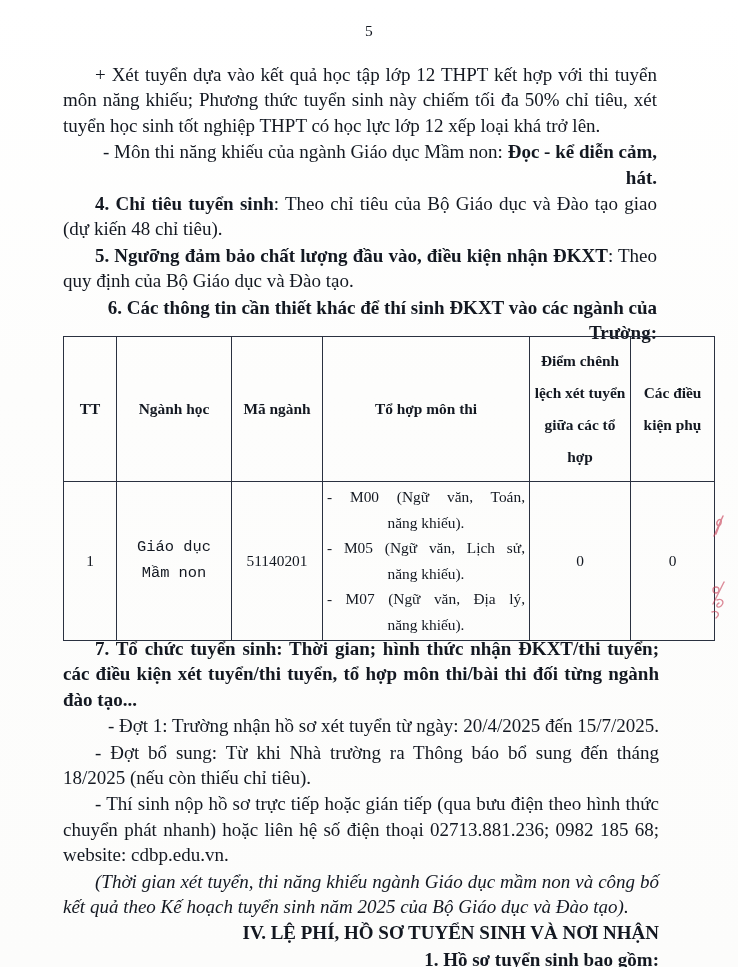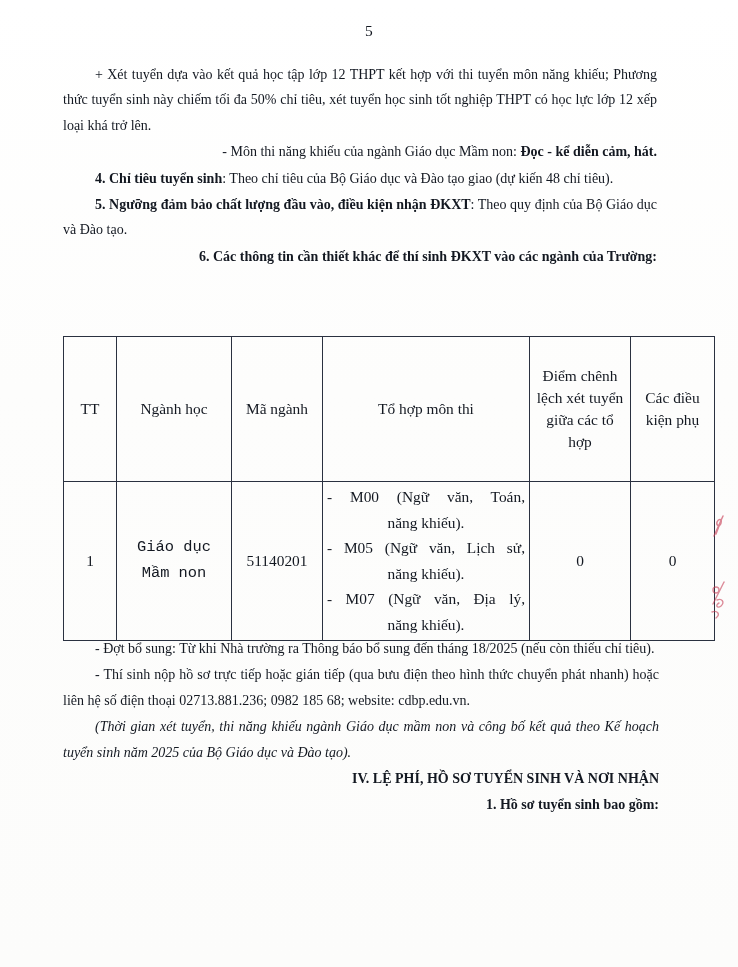--- a/index.html
+++ b/index.html
@@ -44,21 +44,21 @@
 
   .content {
     position: absolute;
     left: 63px;
     top: 62px;
     width: 594px;
   }
 
   p.para {
     margin: 0 0 1px 0;
-    font-size: 14px;
+    font-size: 19px;
     line-height: 25.4px;
     text-align: justify;
     text-justify: inter-word;
     text-indent: 32px;
     hyphens: none;
   }
   p.para.nojust { text-align: right; }
 
   b, .b { font-weight: bold; }
   i, .i { font-style: italic; }
@@ -77,23 +77,23 @@
     width: 597px;
     table-layout: fixed;
     font-size: 15.4px;
   }
   table.admissions td, table.admissions th {
     border: 1.1px solid #2a3140;
     vertical-align: middle;
     padding: 2px 4px;
   }
   table.admissions thead th {
-    font-weight: normal;
+    font-weight: bold;
     text-align: center;
-    line-height: 22px;
+    line-height: 32px;
     height: 140px;
   }
   .col-tt      { width: 44px; }
   .col-nganh   { width: 106px; }
   .col-ma      { width: 82px; }
   .col-tohop   { width: 198px; margin-top: 32px; }
   .col-diem    { width: 92px; }
   .col-dk      { width: 75px; }
 
   table.admissions tbody td {
@@ -216,21 +216,25 @@
         <circle cx="13" cy="78" r="3"></circle>
         <path d="M21 70 L10 92"></path>
         <path d="M14 88 C19 86, 22 90, 18 94 C14 97, 12 93, 16 91"></path>
         <path d="M9 100 C14 98, 18 102, 13 106"></path>
       </g>
     </svg>
   </div>
 
   <div class="after">
 
-
+    <p class="para">
+      <b>7. Tổ chức tuyển sinh: Thời gian; hình thức nhận ĐKXT/thi tuyển; các điều kiện xét tuyển/thi tuyển, tổ hợp môn thi/bài thi đối từng ngành đào tạo...</b>
+    </p>
+
+    <p class="para nojust dash-line">- Đợt 1: Trường nhận hồ sơ xét tuyển từ ngày: 20/4/2025 đến 15/7/2025.</p>
 
     <p class="para dash-line">- Đợt bổ sung: Từ khi Nhà trường ra Thông báo bổ sung đến tháng 18/2025 (nếu còn thiếu chỉ tiêu).</p>
 
     <p class="para dash-line">- Thí sinh nộp hồ sơ trực tiếp hoặc gián tiếp (qua bưu điện theo hình thức chuyển phát nhanh) hoặc liên hệ số điện thoại 02713.881.236; 0982 185 68; website: cdbp.edu.vn.</p>
 
     <p class="para i">(Thời gian xét tuyển, thi năng khiếu ngành Giáo dục mầm non và công bố kết quả theo Kế hoạch tuyển sinh năm 2025 của Bộ Giáo dục và Đào tạo).</p>
 
 
     <p class="para nojust" style="text-indent:0">
       <b>IV. LỆ PHÍ, HỒ SƠ TUYỂN SINH VÀ NƠI NHẬN</b>

